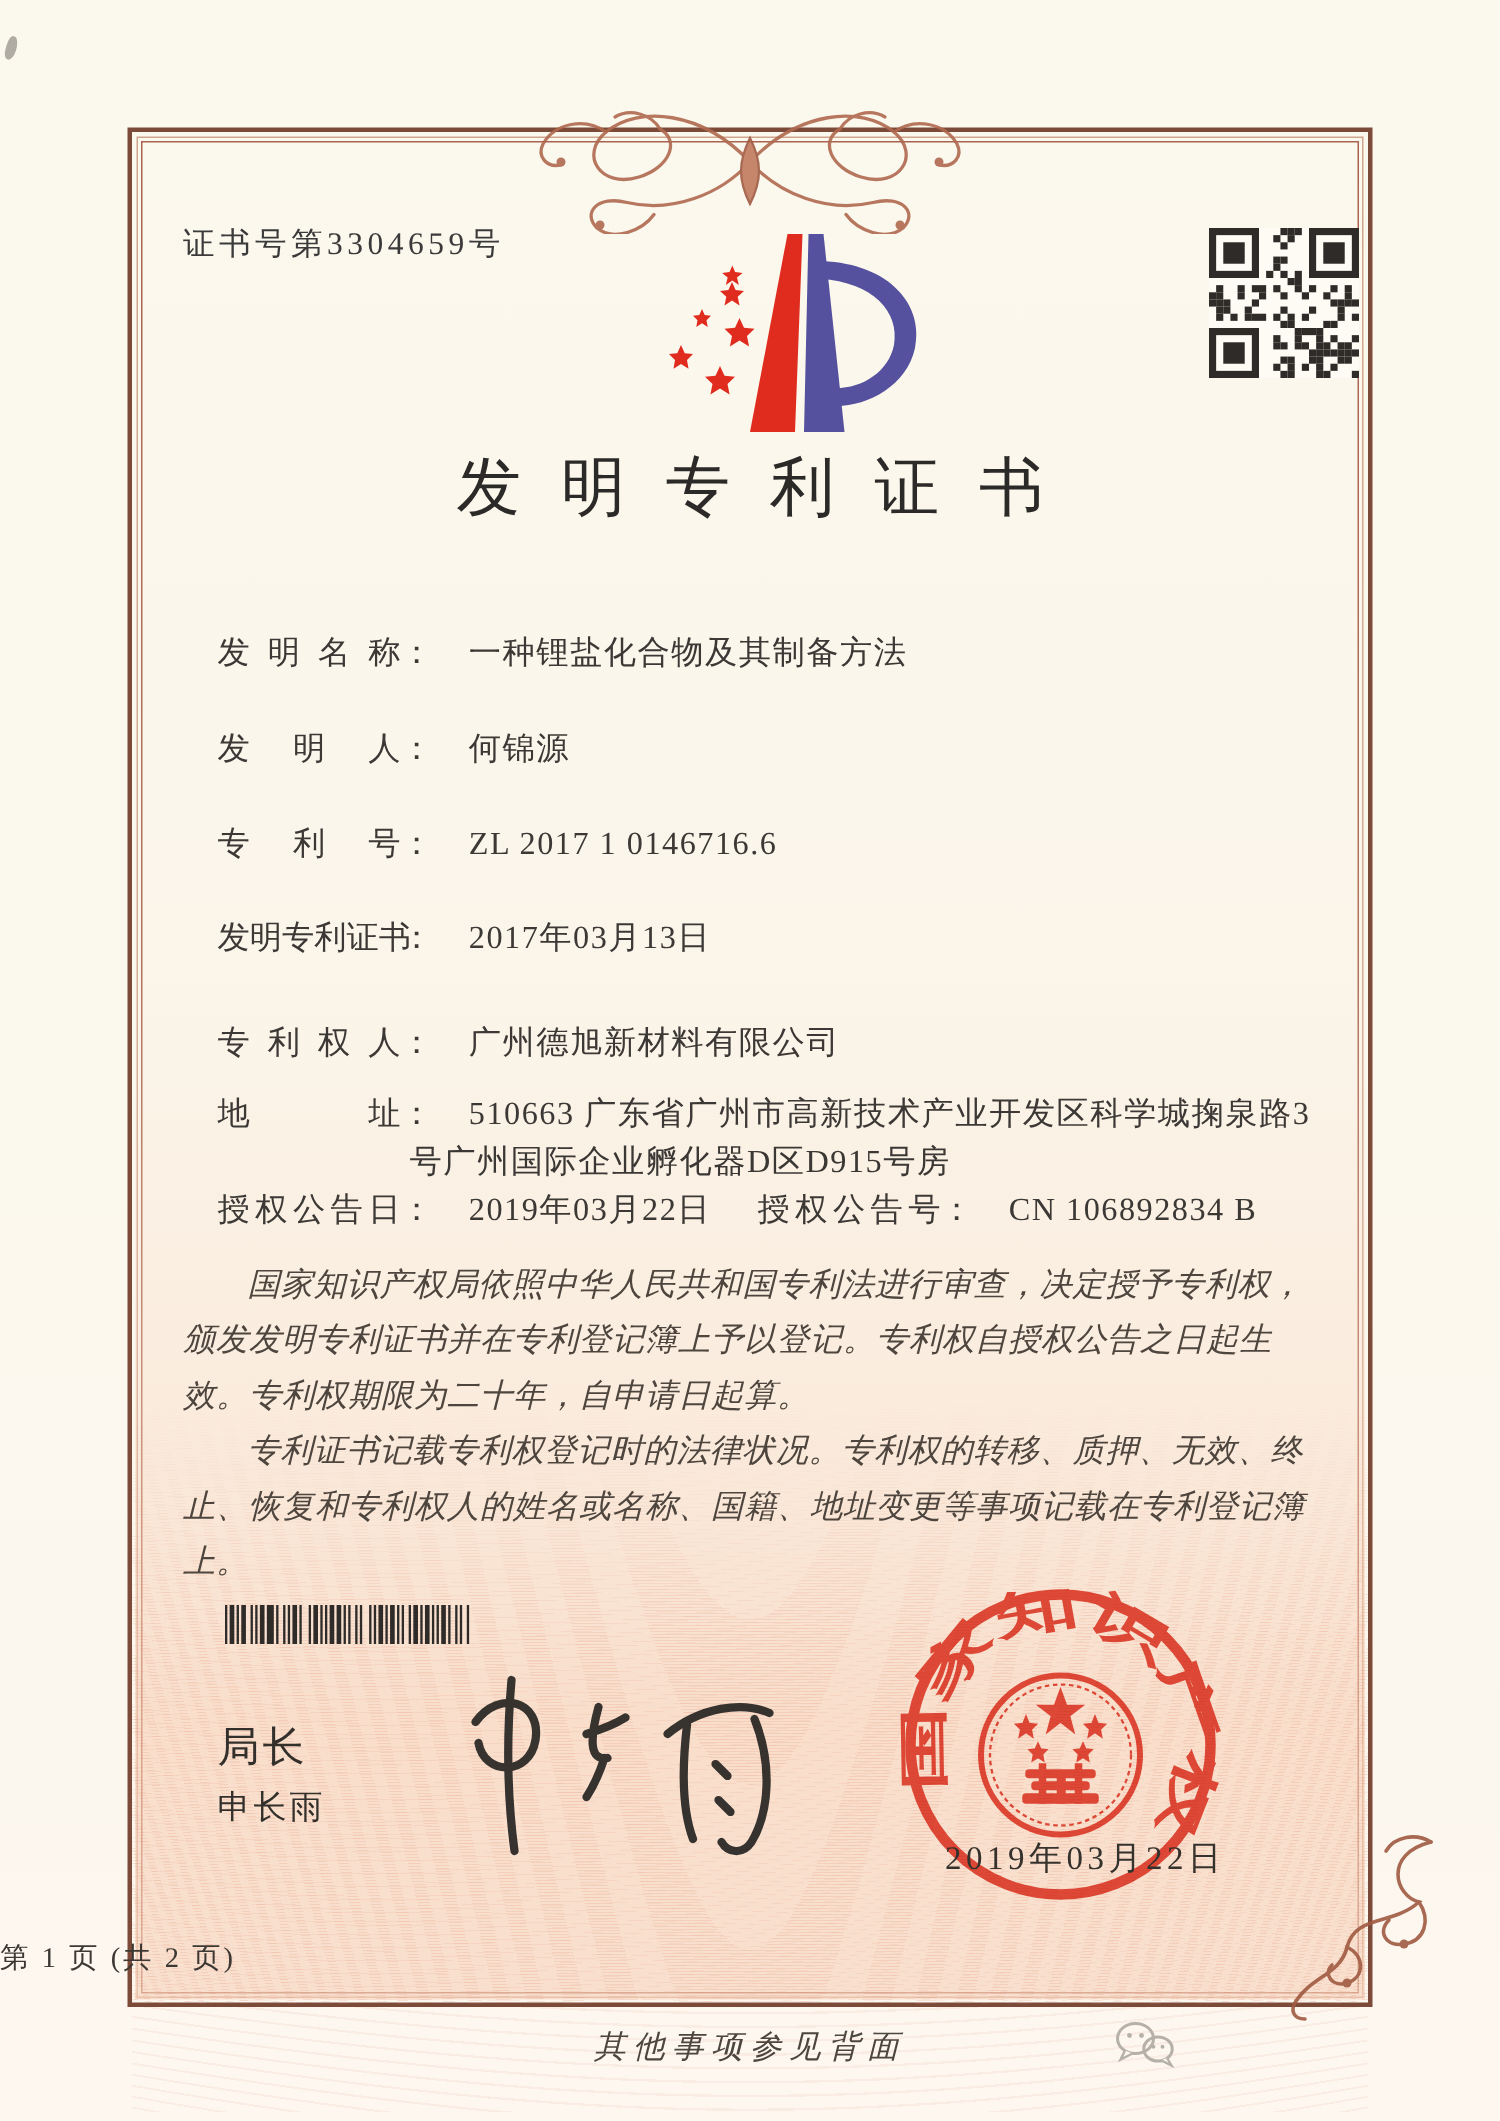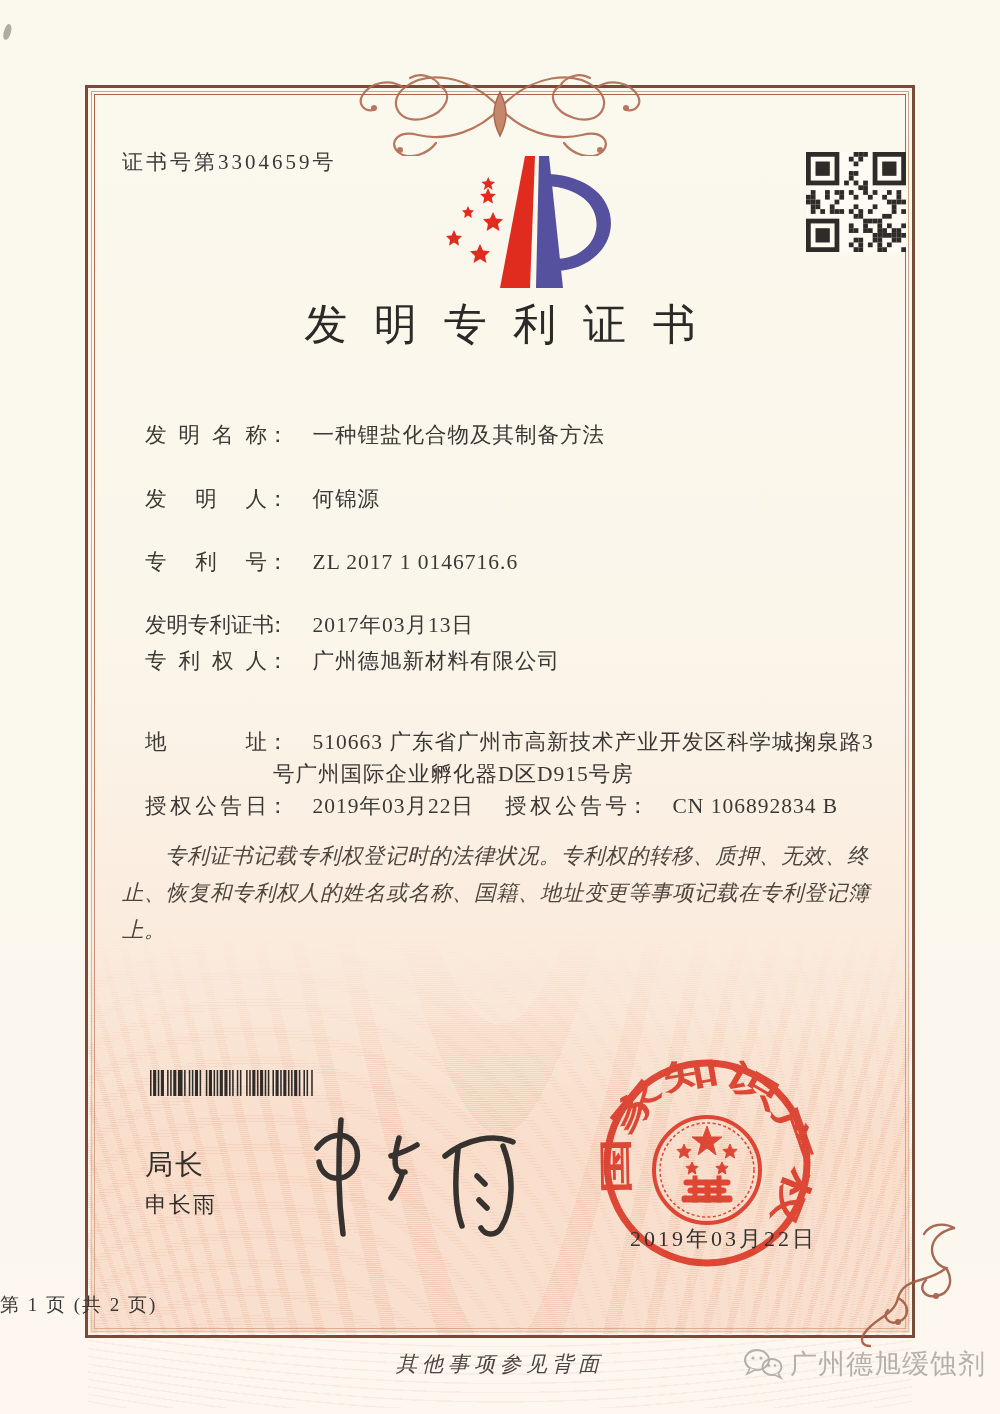--- a/index.html
+++ b/index.html
@@ -238,35 +238,36 @@
 </div>
 <div class="abs row" style="top:484px">
   <span class="flabel">发明人</span><span>：</span><span class="fval">何锦源</span>
 </div>
 <div class="abs row" style="top:547px">
   <span class="flabel">专利号</span><span>：</span><span class="fval">ZL 2017 1 0146716.6</span>
 </div>
 <div class="abs row" style="top:610px">
   <span class="flabel">发明专利证书</span><span>：</span><span class="fval">2017年03月13日</span>
 </div>
-<div class="abs row" style="top:646px">
+<div class="abs row" style="top:680px">
   <span class="flabel">专利权人</span><span>：</span><span class="fval">广州德旭新材料有限公司</span>
 </div>
 <div class="abs row" style="top:727px">
   <span class="flabel">地址</span><span>：</span><span class="fval">510663  广东省广州市高新技术产业开发区科学城掬泉路3</span>
 </div>
 <div class="abs addr2" style="top:759px">号广州国际企业孵化器D区D915号房</div>
 <div class="abs row" style="top:791px">
   <span class="flabel">授权公告日</span><span>：</span><span class="fval">2019年03月22日</span>
 </div>
 <div class="abs row grant-no" style="top:791px">
   <span class="flabel">授权公告号</span><span>：</span><span class="fval">CN 106892834 B</span>
 </div>
 
 <div class="abs legal">
+  <p>国家知识产权局依照中华人民共和国专利法进行审查，决定授予专利权，颁发发明专利证书并在专利登记簿上予以登记。专利权自授权公告之日起生效。专利权期限为二十年，自申请日起算。</p>
   <p>专利证书记载专利权登记时的法律状况。专利权的转移、质押、无效、终止、恢复和专利权人的姓名或名称、国籍、地址变更等事项记载在专利登记簿上。</p>
 </div>
 
 <svg class="abs barcode" id="barcode" viewBox="0 0 252 26" preserveAspectRatio="none">
     <rect x="0" y="0" width="1.55" height="26" fill="#2e2b28"></rect>
     <rect x="3.1" y="0" width="3.1" height="26" fill="#2e2b28"></rect>
     <rect x="7.75" y="0" width="1.55" height="26" fill="#2e2b28"></rect>
     <rect x="10.850000000000001" y="0" width="3.1" height="26" fill="#2e2b28"></rect>
     <rect x="17.05" y="0" width="1.55" height="26" fill="#2e2b28"></rect>
     <rect x="20.150000000000002" y="0" width="1.55" height="26" fill="#2e2b28"></rect>
@@ -360,14 +361,13 @@
       <ellipse cx="30" cy="20" rx="9.5" ry="8"></ellipse>
       <path d="M36,26 L39,31 L32,27.5" fill="#fdf7f0" stroke-width="1.6"></path>
     </g>
     <g fill="#b5b1a8">
       <circle cx="11" cy="11" r="1.6"></circle>
         <circle cx="19" cy="11" r="1.6"></circle>
       <circle cx="27" cy="18.5" r="1.3"></circle>
         <circle cx="33" cy="18.5" r="1.3"></circle>
     </g>
   </svg>
-  <span>广州德旭缓蚀剂</span>
 </div>
 
 </body></html>

